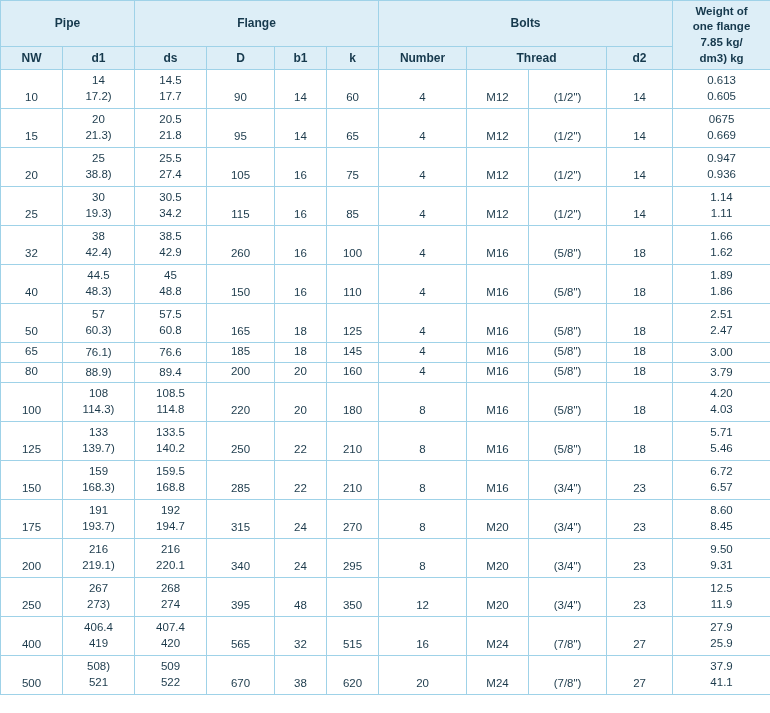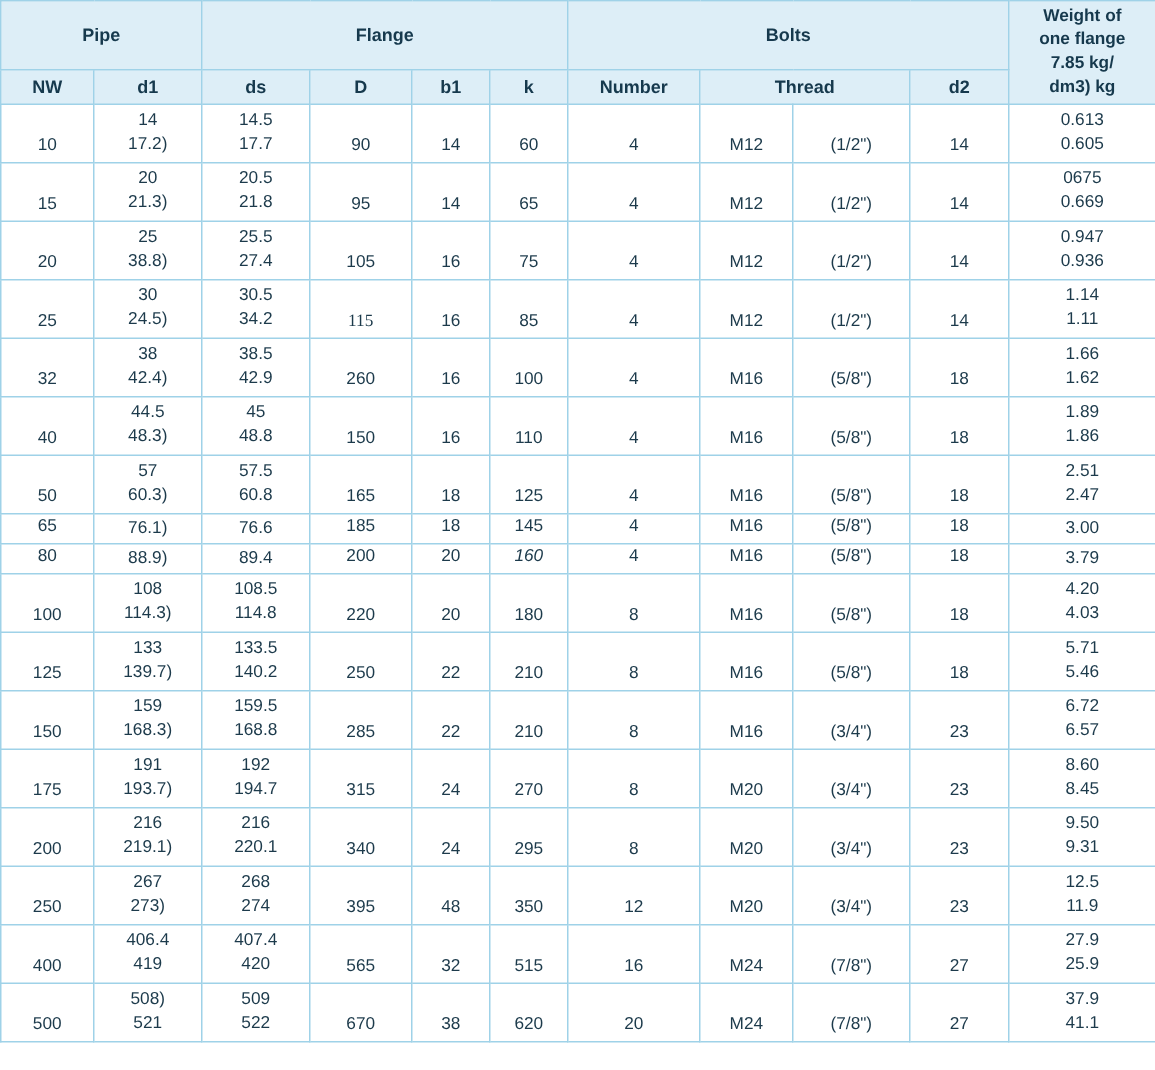--- a/index.html
+++ b/index.html
@@ -196,23 +196,23 @@
         </td>
         <td style="vertical-align: bottom;">
           <span class="stack" style="padding-bottom: 2px;">14</span>
         </td>
         <td style="vertical-align: middle;"><span><span class="stack">0.947</span><span class="stack">0.936</span></span></td>
       </tr>
       <tr class="data-row">
         <td style="vertical-align: bottom;">
           <span class="stack" style="padding-bottom: 2px;">25</span>
         </td>
-        <td style="vertical-align: middle;"><span><span class="stack">30</span><span class="stack">24.5)</span></span></td>
+        <td style="vertical-align: middle;"><span><span class="stack">30</span><span class="stack">19.3)</span></span></td>
         <td style="vertical-align: middle;"><span><span class="stack">30.5</span><span class="stack">34.2</span></span></td>
-        <td style="vertical-align: bottom; font-family: Liberation Serif, serif;">
+        <td style="vertical-align: bottom;">
           <span class="stack" style="padding-bottom: 2px;">115</span>
         </td>
         <td style="vertical-align: bottom;">
           <span class="stack" style="padding-bottom: 2px;">16</span>
         </td>
         <td style="vertical-align: bottom;">
           <span class="stack" style="padding-bottom: 2px;">85</span>
         </td>
         <td style="vertical-align: bottom;">
           <span class="stack" style="padding-bottom: 2px;">4</span>
@@ -349,21 +349,21 @@
           <span class="stack" style="padding-bottom: 2px;">80</span>
         </td>
         <td style="vertical-align: middle;"><span><span class="stack">88.9)</span></span></td>
         <td style="vertical-align: middle;"><span><span class="stack">89.4</span></span></td>
         <td style="vertical-align: bottom;">
           <span class="stack" style="padding-bottom: 2px;">200</span>
         </td>
         <td style="vertical-align: bottom;">
           <span class="stack" style="padding-bottom: 2px;">20</span>
         </td>
-        <td style="vertical-align: bottom; font-style: italic;">
+        <td style="vertical-align: bottom;">
           <span class="stack" style="padding-bottom: 2px;">160</span>
         </td>
         <td style="vertical-align: bottom;">
           <span class="stack" style="padding-bottom: 2px;">4</span>
         </td>
         <td style="vertical-align: bottom;">
           <span class="stack" style="padding-bottom: 2px;">M16</span>
         </td>
         <td style="vertical-align: bottom;">
           <span class="stack" style="padding-bottom: 2px;">(5/8")</span>

